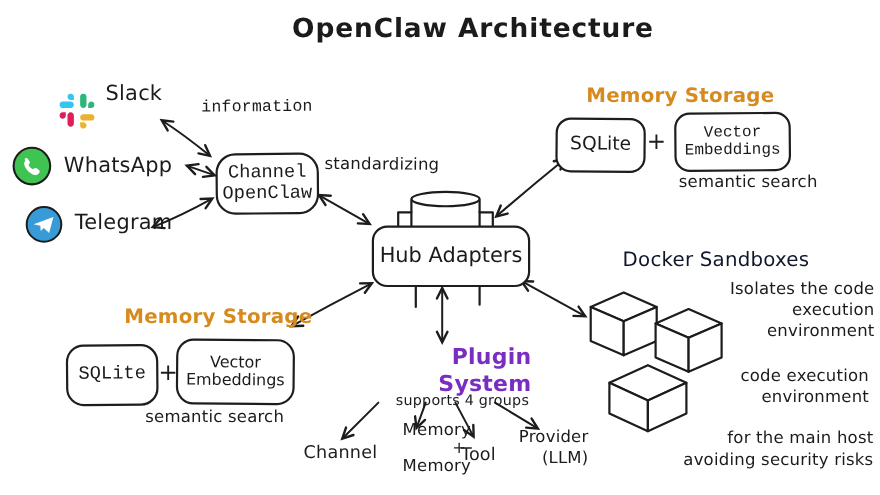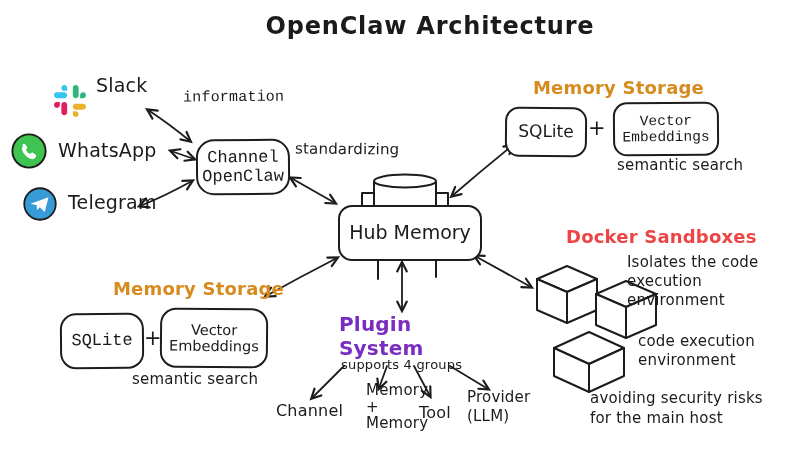--- a/index.html
+++ b/index.html
@@ -4,33 +4,33 @@
 <style>
   html,body{margin:0;padding:0;}
   body{
     width:800px;height:450px;overflow:hidden;
     font-family:"DejaVu Sans","Liberation Sans",sans-serif;
     color:#1b1b1b;background:#fff;
   }
   .stage{position:relative;width:800px;height:450px;background:#ffffff;}
   svg.layer{position:absolute;left:0;top:0;z-index:1;}
   .lbl{position:absolute;white-space:nowrap;z-index:2;letter-spacing:.2px;}
-  .ctr{text-align:left;white-space:normal;}
+  .ctr{text-align:right;white-space:normal;}
   .title{
     left:0;top:12px;width:800px;text-align:center;
     font-size:24px;font-weight:bold;letter-spacing:.8px;padding-left:30px;
   }
   .box{
     position:absolute;z-index:2;background:#fff;
     border:2.2px solid #1d1d1d;border-radius:16px;
     display:flex;flex-direction:column;align-items:center;justify-content:center;
     line-height:1.12;
   }
   .accent-orange{color:#d78b1e;font-weight:bold;}
-  .accent-blue{color:#ef4444;font-weight:bold;}
+  .accent-blue{color:#0f172a;font-weight:normal;}
   .accent-purple{color:#7a2ec1;font-weight:bold;}
   .icon{position:absolute;z-index:2;}
   .arrow{fill:none;stroke:#1c1c1c;stroke-width:1.8;stroke-linecap:round;}
   .ink{fill:none;stroke:#1c1c1c;stroke-width:2;stroke-linecap:round;stroke-linejoin:round;}
   .cube{fill:#ffffff;stroke:#1c1c1c;stroke-width:2;stroke-linejoin:round;}
   .r1{transform:rotate(-.5deg);font-family:Liberation Mono, monospace;} .r2{transform:rotate(.5deg);}
 </style>
 </head>
 <body>
 
@@ -104,21 +104,21 @@
 
   <div class="lbl r1" style="left:183px;top:89px;font-size:15px">information</div>
   <div class="lbl r2" style="left:295px;top:140px;font-size:15px">standardizing</div>
 
   <div class="box r1" style="left:196px;top:139px;width:90px;height:52px;border-radius:18px;font-size:17px">
     <span>Channel</span>
     <span>OpenClaw</span>
   </div>
 
   <div class="box" style="left:338px;top:205px;width:140px;height:52px;border-radius:14px;font-size:19px">
-    <span>Hub Memory</span>
+    <span>Hub Adapters</span>
   </div>
 
   <div class="lbl accent-orange" style="left:533px;top:77px;font-size:18px">Memory Storage</div>
   <div class="box r2" style="left:505px;top:107px;width:78px;height:46px;border-radius:14px;font-size:17px">
     <span>SQLite</span>
   </div>
   <div class="lbl" style="left:588px;top:116px;font-size:21px">+</div>
   <div class="box r1" style="left:613px;top:102px;width:102px;height:50px;border-radius:14px;font-size:14.5px">
     <span>Vector</span>
     <span>Embeddings</span>
@@ -128,22 +128,22 @@
   <div class="lbl accent-blue" style="left:566px;top:226px;font-size:18px">Docker Sandboxes</div>
   <div class="lbl ctr" style="left:627px;top:253px;width:168px;font-size:15px;line-height:1.25">
     <div>Isolates the code</div>
     <div>execution environment</div>
   </div>
   <div class="lbl ctr" style="left:638px;top:332px;width:152px;font-size:15px;line-height:1.25">
     <div>code execution</div>
     <div>environment</div>
   </div>
   <div class="lbl ctr" style="left:590px;top:389px;width:204px;font-size:15px;line-height:1.3">
+    <div>for the main host</div>
     <div>avoiding security risks</div>
-    <div>for the main host</div>
   </div>
 
   <div class="lbl accent-orange" style="left:113px;top:278px;font-size:18px">Memory Storage</div>
   <div class="box r1" style="left:60px;top:313px;width:80px;height:52px;border-radius:16px;font-size:17px">
     <span>SQLite</span>
   </div>
   <div class="lbl" style="left:144px;top:326px;font-size:21px">+</div>
   <div class="box r2" style="left:160px;top:308px;width:104px;height:56px;border-radius:16px;font-size:14.5px">
     <span>Vector</span>
     <span>Embeddings</span>

